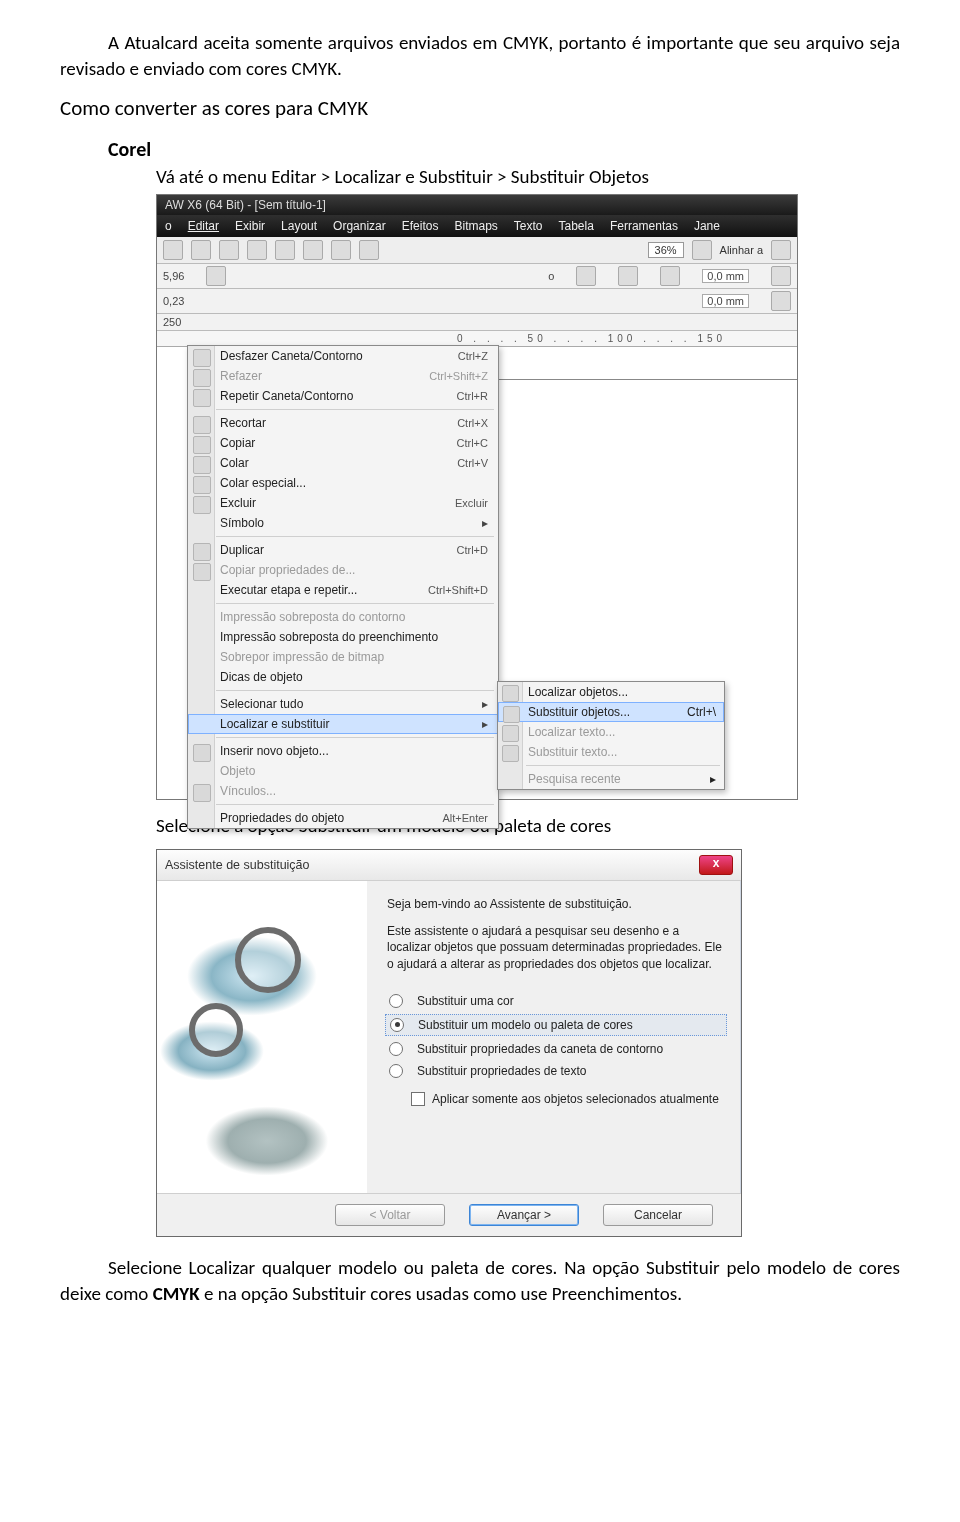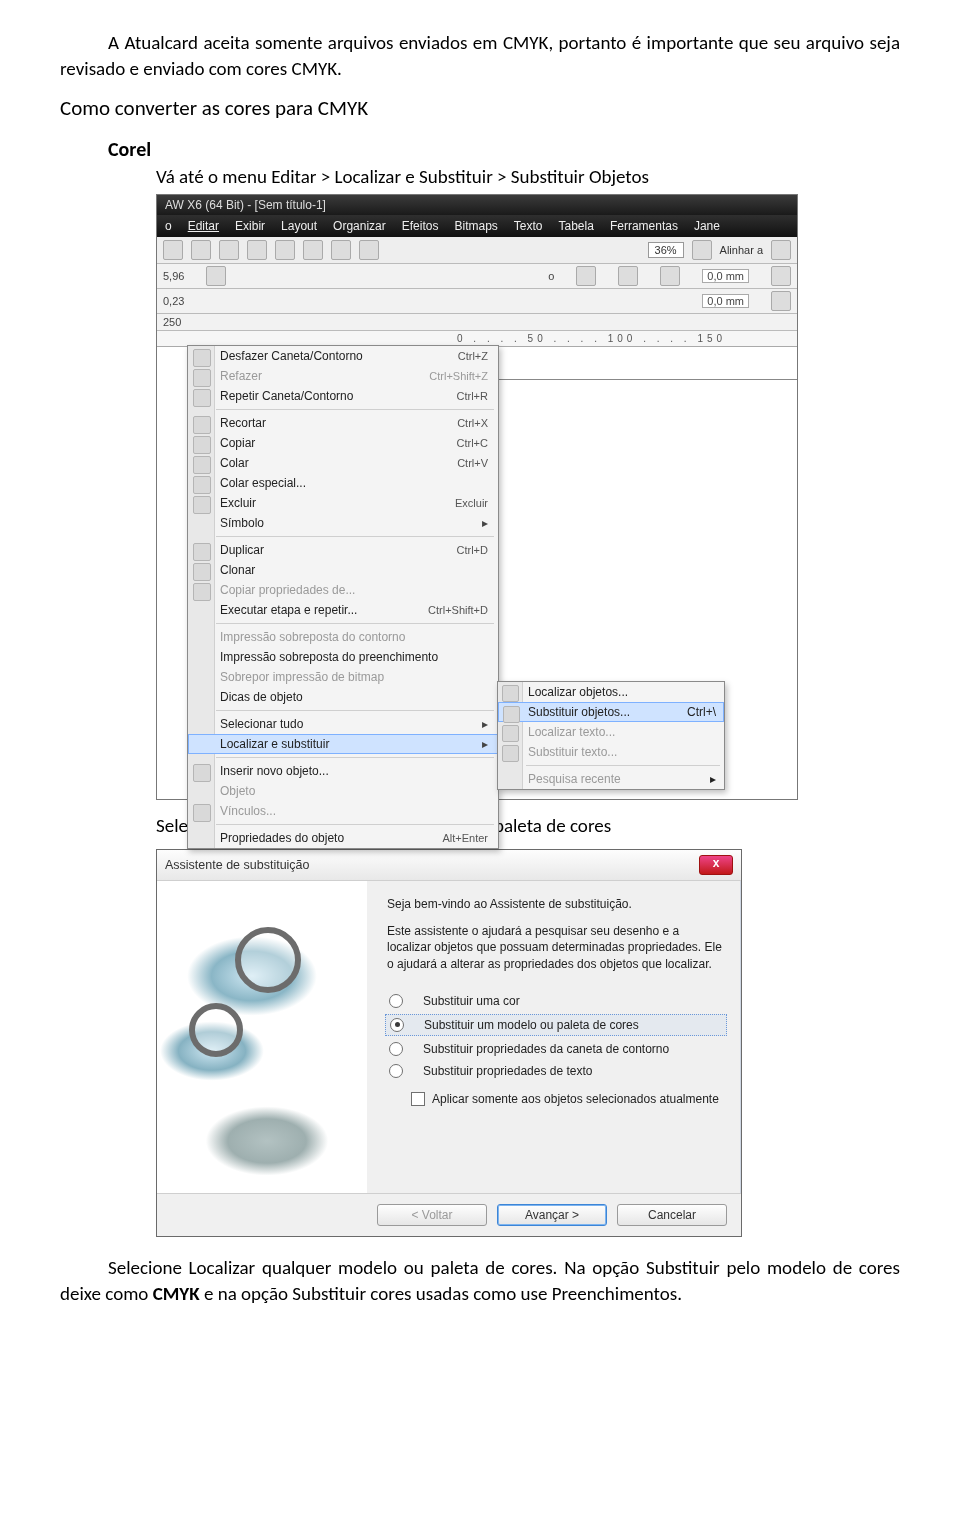--- a/index.html
+++ b/index.html
@@ -53,27 +53,27 @@
   .dlg-close{width:32px;height:18px;background:linear-gradient(#e48,#c21818);border:1px solid #9e1111;border-radius:3px;color:#fff;text-align:center;font-weight:700;line-height:15px;font-size:12px}
   .dlg-body{display:flex}
   .dlg-left{width:210px;height:312px;background:radial-gradient(ellipse 90px 55px at 95px 95px,#cfe7f2 0%,#8ab6c6 45%,rgba(0,0,0,0) 72%),radial-gradient(ellipse 70px 40px at 55px 170px,#cfe7f2 0%,#86b2c2 48%,rgba(0,0,0,0) 74%),radial-gradient(ellipse 85px 48px at 110px 260px,#b3c2c2 0%,#9eafaf 46%,rgba(0,0,0,0) 72%),#fff;position:relative;border-right:0}
   .lens{position:absolute;width:54px;height:54px;border:6px solid #6c6c6c;border-radius:50%;background:rgba(255,255,255,.35)}
   .lens.l1{left:78px;top:46px}
   .lens.l2{left:32px;top:122px;width:42px;height:42px}
   .dlg-right{flex:1;padding:16px 18px 8px 20px}
   .dlg-right .intro{margin-bottom:12px}
   .dlg-right .desc{margin-bottom:18px;line-height:1.35}
   .radios{margin-left:2px}
-  .radios .r{display:flex;align-items:flex-start;gap:20px;padding:4px 0}
+  .radios .r{display:flex;align-items:flex-start;gap:14px;padding:4px 0}
   .radio{width:12px;height:12px;border:1px solid #707070;border-radius:50%;background:#fff;display:inline-flex;align-items:center;justify-content:center}
   .radio.sel::after{content:"";width:5px;height:5px;border-radius:50%;background:#3b3b3b}
   .radios .r.boxed{border:1px dotted #6a97d8;background:rgba(150,190,235,.12);padding:3px 4px;margin:2px -4px}
   .chk{width:12px;height:12px;border:1px solid #707070;background:#fff;display:inline-block;margin-right:7px}
   .check-row{margin:10px 0 0 22px;display:flex;align-items:flex-end}
-  .dlg-foot{border-top:1px solid #cfcfcf;padding:10px 14px;display:flex;justify-content:flex-end;gap:10px;background:#f0f0f0}
+  .dlg-foot{border-top:1px solid #cfcfcf;padding:10px 28px;display:flex;justify-content:flex-end;gap:24px;background:#f0f0f0}
   .btn{min-width:84px;padding:3px 12px;background:linear-gradient(#fefefe,#e6e6e6);border:1px solid #9a9a9a;border-radius:3px;text-align:center;font-size:12px;color:#333}
   .btn.dis{color:#9a9a9a}
   .btn.def{border:1px solid #3d85d6;box-shadow:0 0 0 1px #7cb4f0 inset}
 </style>
 </head>
 <body>
 
 <div class="page">
   <p class="p">A Atualcard aceita somente arquivos enviados em CMYK, portanto é importante que seu arquivo seja revisado e enviado com cores CMYK.</p>
 
@@ -182,24 +182,20 @@
         <div class="mi">
             <span class="lbl">Símbolo</span>
             <span class="tri">▸</span>
           </div>
         <div class="sep"></div>
         <div class="mi">
             <span class="ic"></span>
             <span class="lbl">Duplicar</span>
             <span class="sc">Ctrl+D</span>
           </div>
-        <div class="mi">
-            <span class="ic"></span>
-            <span class="lbl">Clonar</span>
-          </div>
         <div class="mi dis">
             <span class="ic"></span>
             <span class="lbl">Copiar propriedades de...</span>
           </div>
         <div class="mi">
             <span class="lbl">Executar etapa e repetir...</span>
             <span class="sc">Ctrl+Shift+D</span>
           </div>
         <div class="sep"></div>
         <div class="mi dis">

